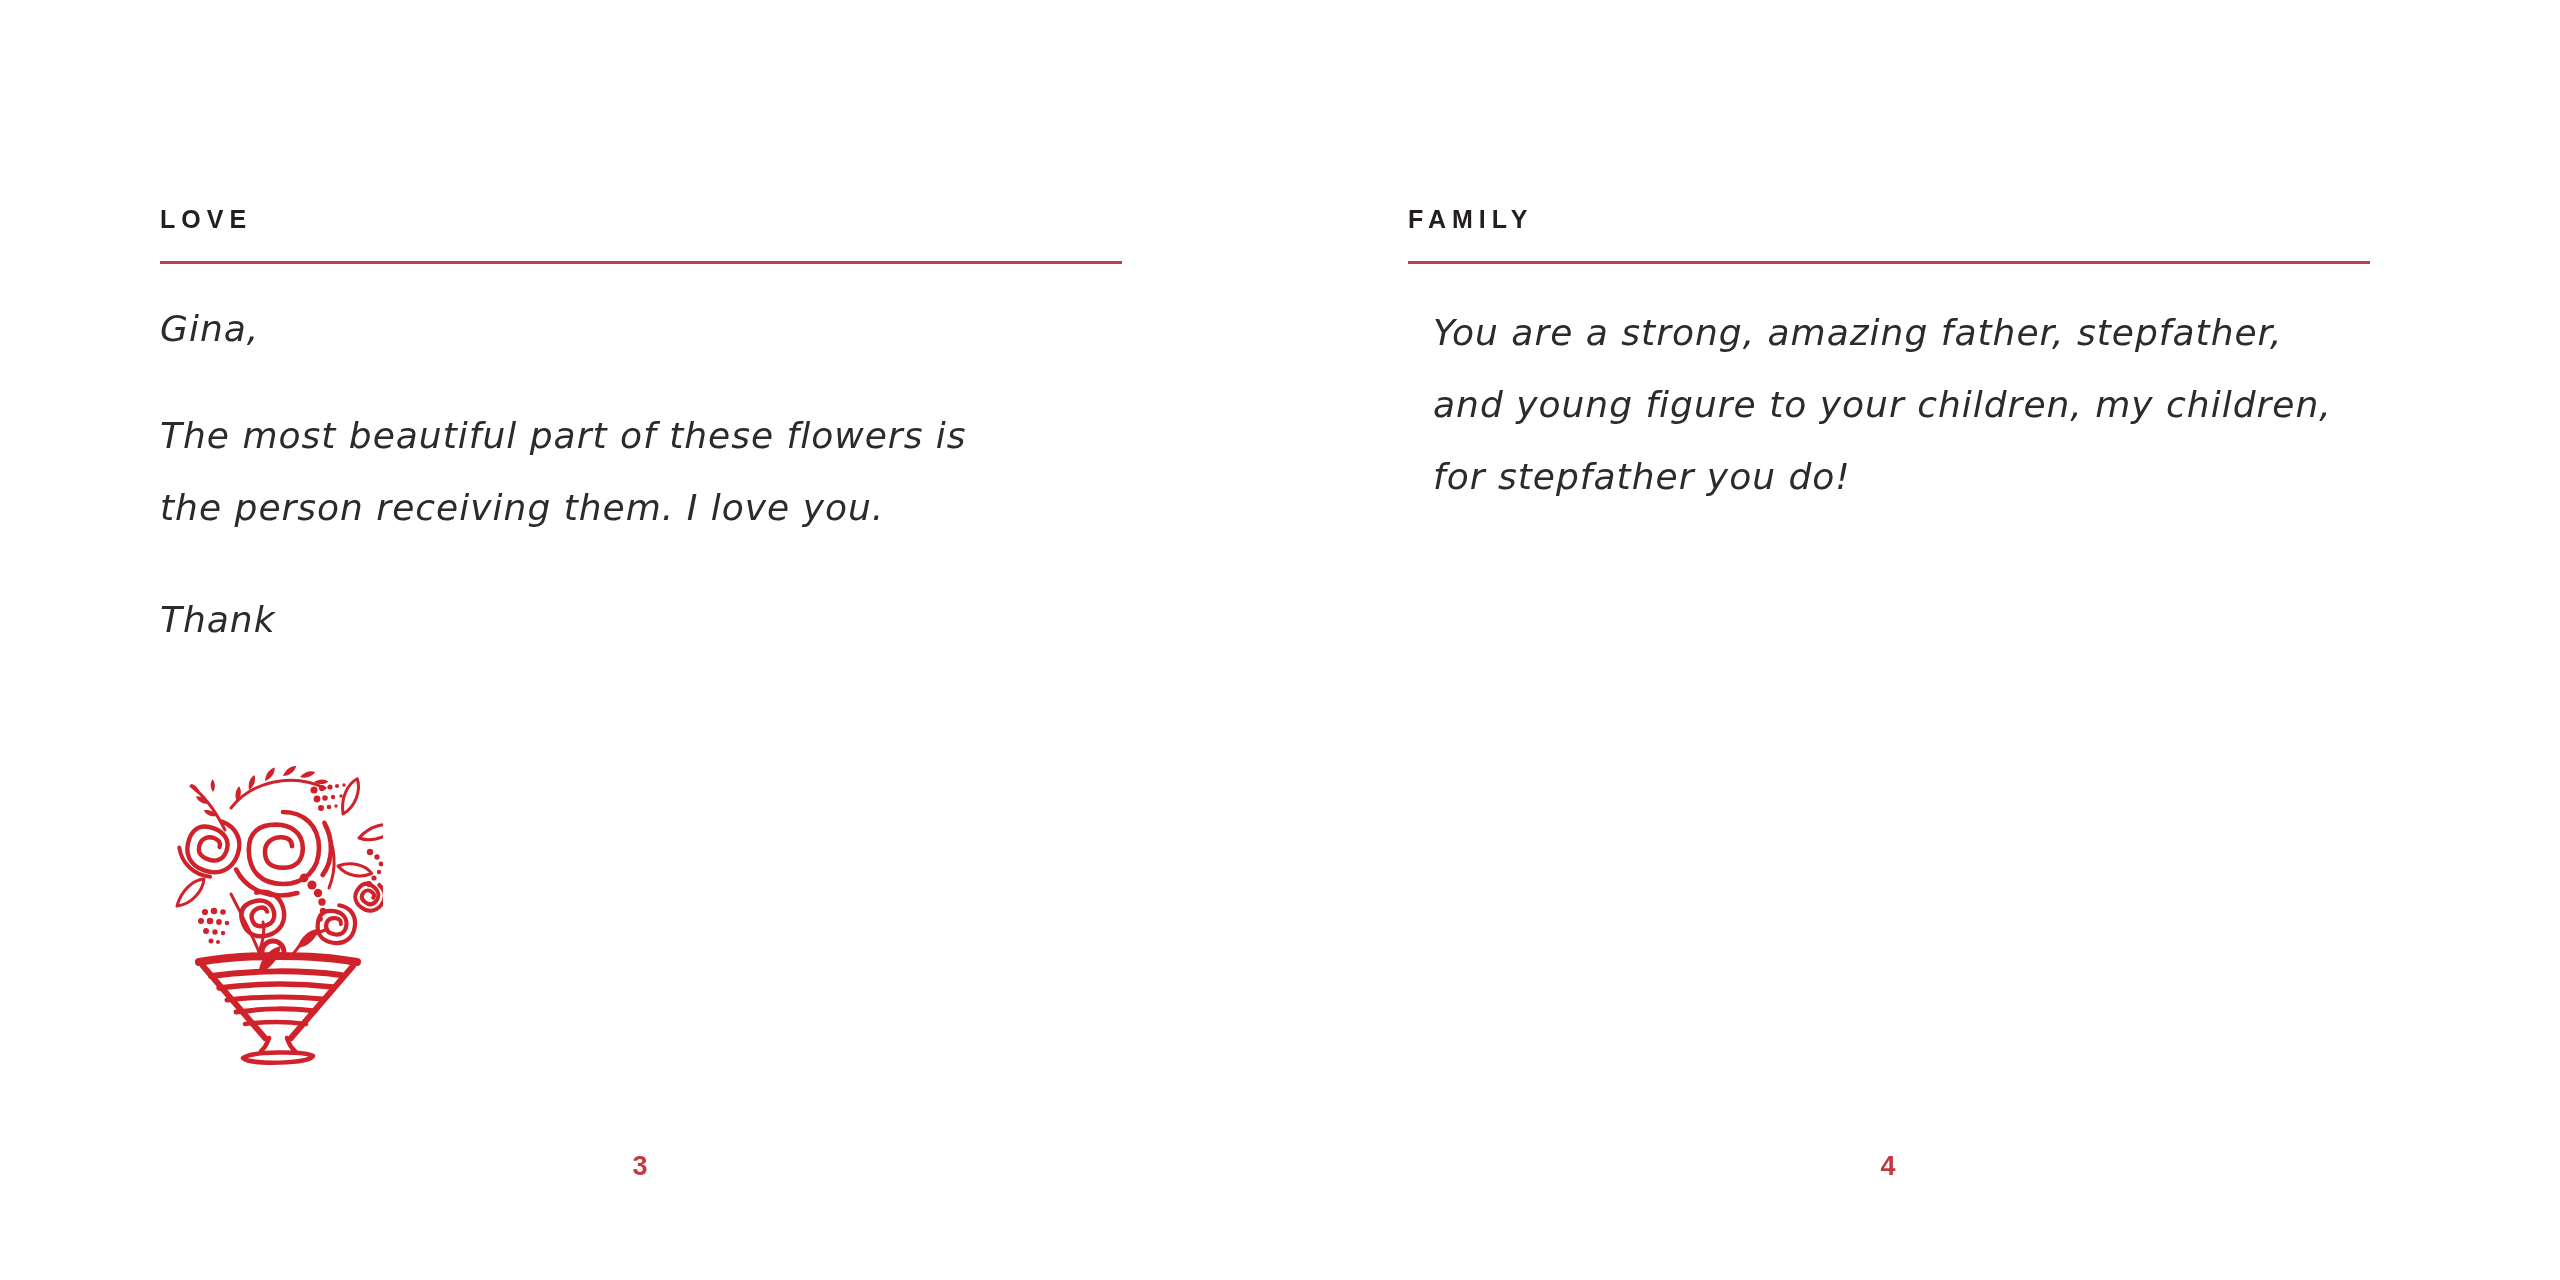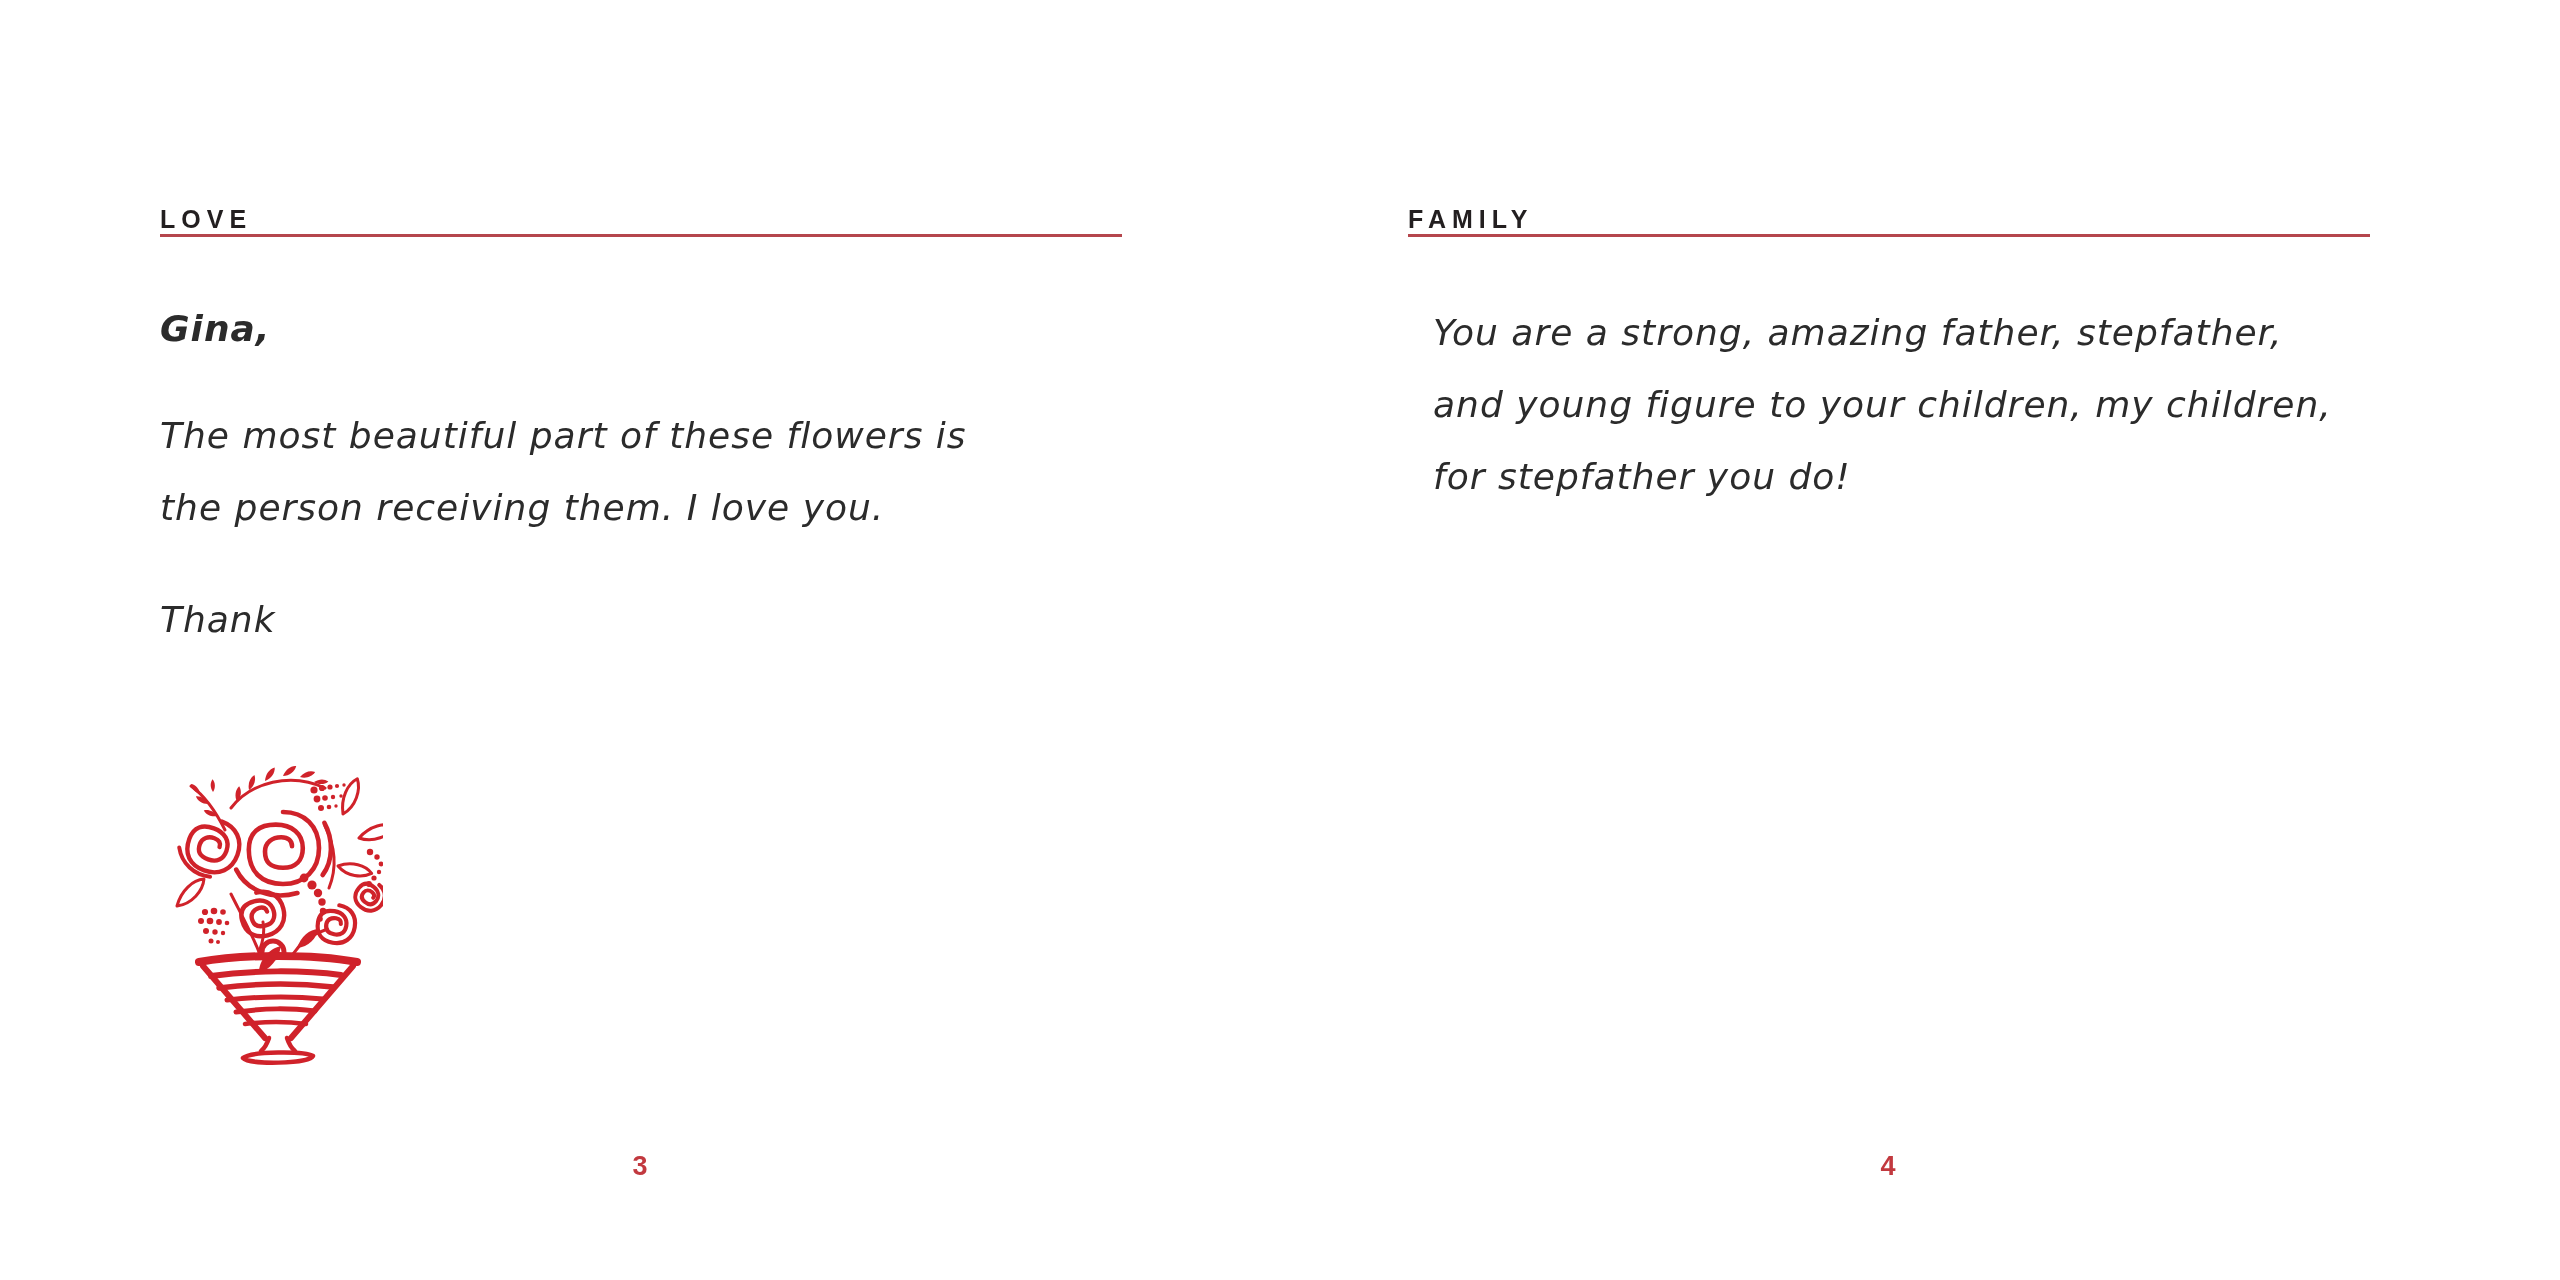--- a/index.html
+++ b/index.html
@@ -11,21 +11,21 @@
   }
   .spread { position: relative; width: 2560px; height: 1280px; background: #ffffff; }
   .page { position: absolute; top: 0; width: 1280px; height: 1280px; background: #ffffff; }
   .page.left  { left: 0; }
   .page.right { left: 1248px; }
 
   .section-header {
     position: absolute;
     top: 204px; left: 160px; width: 962px;
     border-bottom: 3px solid #b5464d;
-    padding-bottom: 0;
+    padding-bottom: 27px;
   }
   .section-header .label {
     font-family: "Liberation Sans", sans-serif;
     font-weight: bold;
     font-size: 25px;
     line-height: 30px;
     letter-spacing: 6px;
     color: #231f20;
   }
 
@@ -34,21 +34,21 @@
     font-style: italic;
     font-size: 36px;
     line-height: 72px;
     letter-spacing: 1px;
     color: #2b2b2b;
     white-space: nowrap;
   }
   .note-block { position: absolute; left: 160px; }
   .page.left .note-block  { top: 293px; width: 1000px; }
   .page.right .note-block { top: 297px; width: 1010px; margin-left: 25px; }
-  .note-greeting  { margin: 0; font-weight: bold; }
+  .note-greeting  { margin: 0; }
   .note-body      { margin-top: 35px; }
   .note-signature { margin-top: 40px; }
 
   .illustration {
     position: absolute;
     left: 173px; top: 766px;
     width: 210px; height: 312px;
   }
   .illustration svg { width: 100%; height: 100%; display: block; }
 

